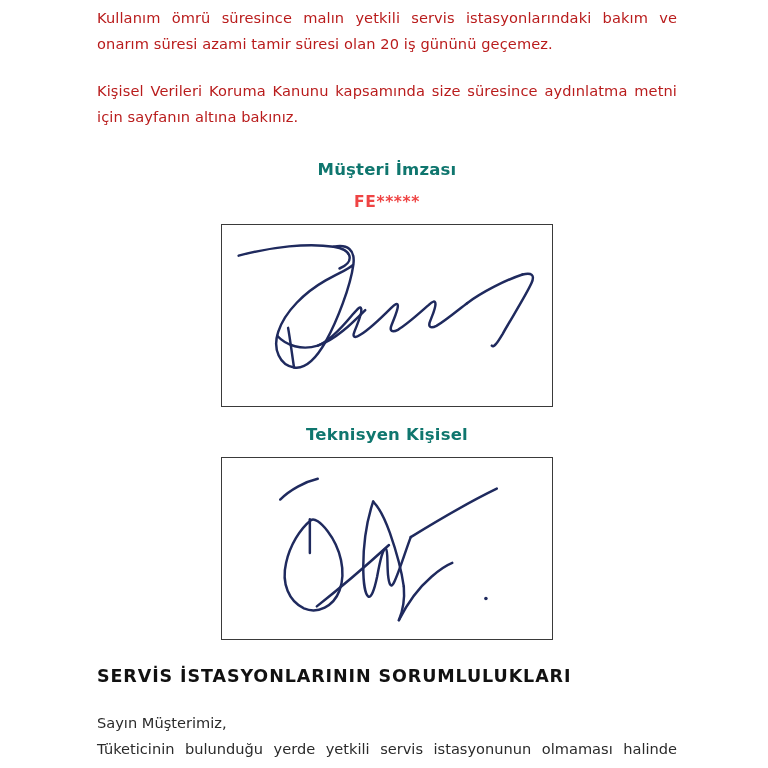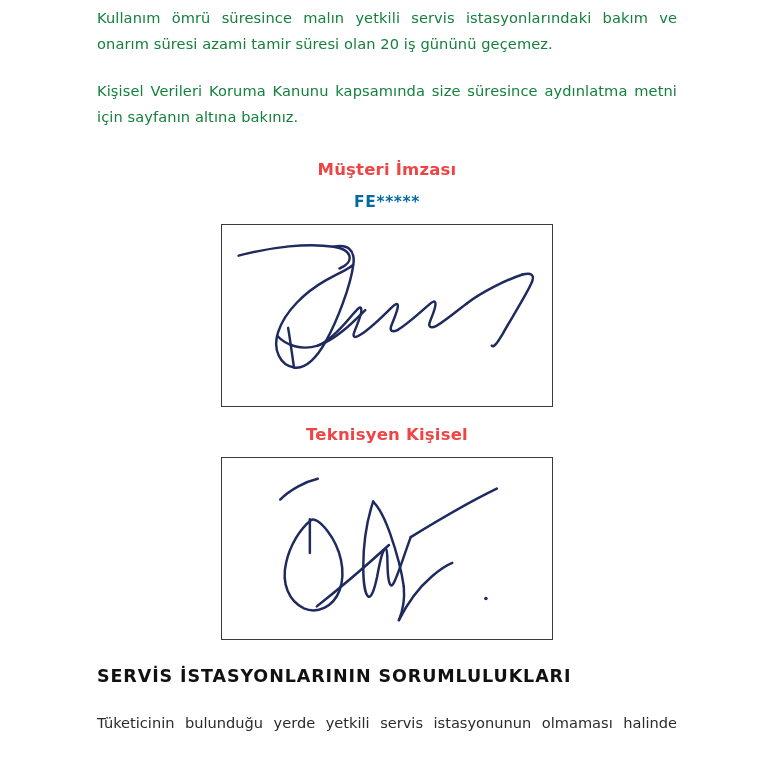--- a/index.html
+++ b/index.html
@@ -19,43 +19,43 @@
     position: relative;
     width: 768px;
     height: 768px;
     box-sizing: border-box;
     padding: 0 91px 0 97px;
   }
   .para {
     text-align: justify;
     font-size: 14.6px;
     line-height: 25.5px;
-    color: #15803d;
+    color: #b91c1c;
     letter-spacing: 0.1px;
     margin: 0;
   }
   .para-1 {
     padding-top: 5px;
   }
   .para-2 {
     padding-top: 22px;
   }
   .sig-heading {
     text-align: center;
     font-weight: bold;
     font-size: 16.5px;
-    color: #ef4444;
+    color: #0f766e;
     letter-spacing: 0.2px;
     margin: 0;
   }
   .sig-name {
     text-align: center;
     font-weight: bold;
     font-size: 15.5px;
-    color: #0369a1;
+    color: #ef4444;
     letter-spacing: 0.6px;
     margin: 0;
   }
   .heading-1 { padding-top: 31px; }
   .name-1 { padding-top: 14px; }
   .heading-2 { padding-top: 18px; }
   .name-2 { padding-top: 14px; }
 
   .sig-box {
     width: 332px;
@@ -157,16 +157,17 @@
         <path d="M190 80 C216 64, 250 44, 277 31"></path>
         <path d="M178 164 C186 148, 197 132, 211 120 C219 113, 227 108, 232 106"></path>
         <circle cx="266" cy="142" r="1.8" fill="#1f2a5e" stroke="none"></circle>
       </g>
     </svg>
   </div>
 
   <p class="section-title">SERVİS İSTASYONLARININ SORUMLULUKLARI</p>
 
   <div class="footer-block">
+    <p class="footer-line footer-salutation">Sayın Müşterimiz,</p>
     <p class="footer-line footer-justified">Tüketicinin bulunduğu yerde yetkili servis istasyonunun olmaması halinde</p>
   </div>
 
 </div>
 
 </body></html>

